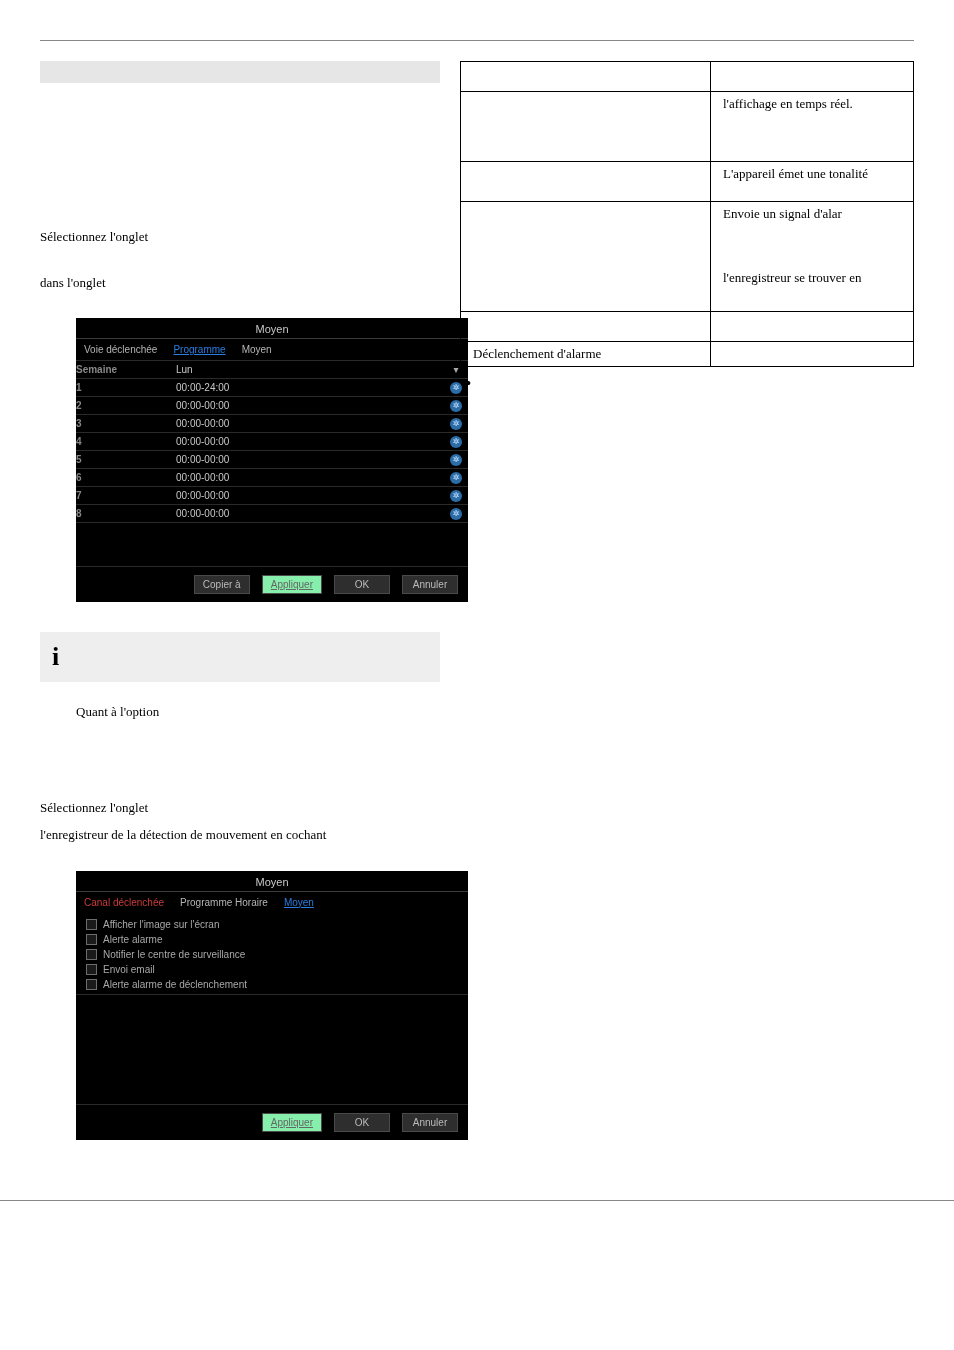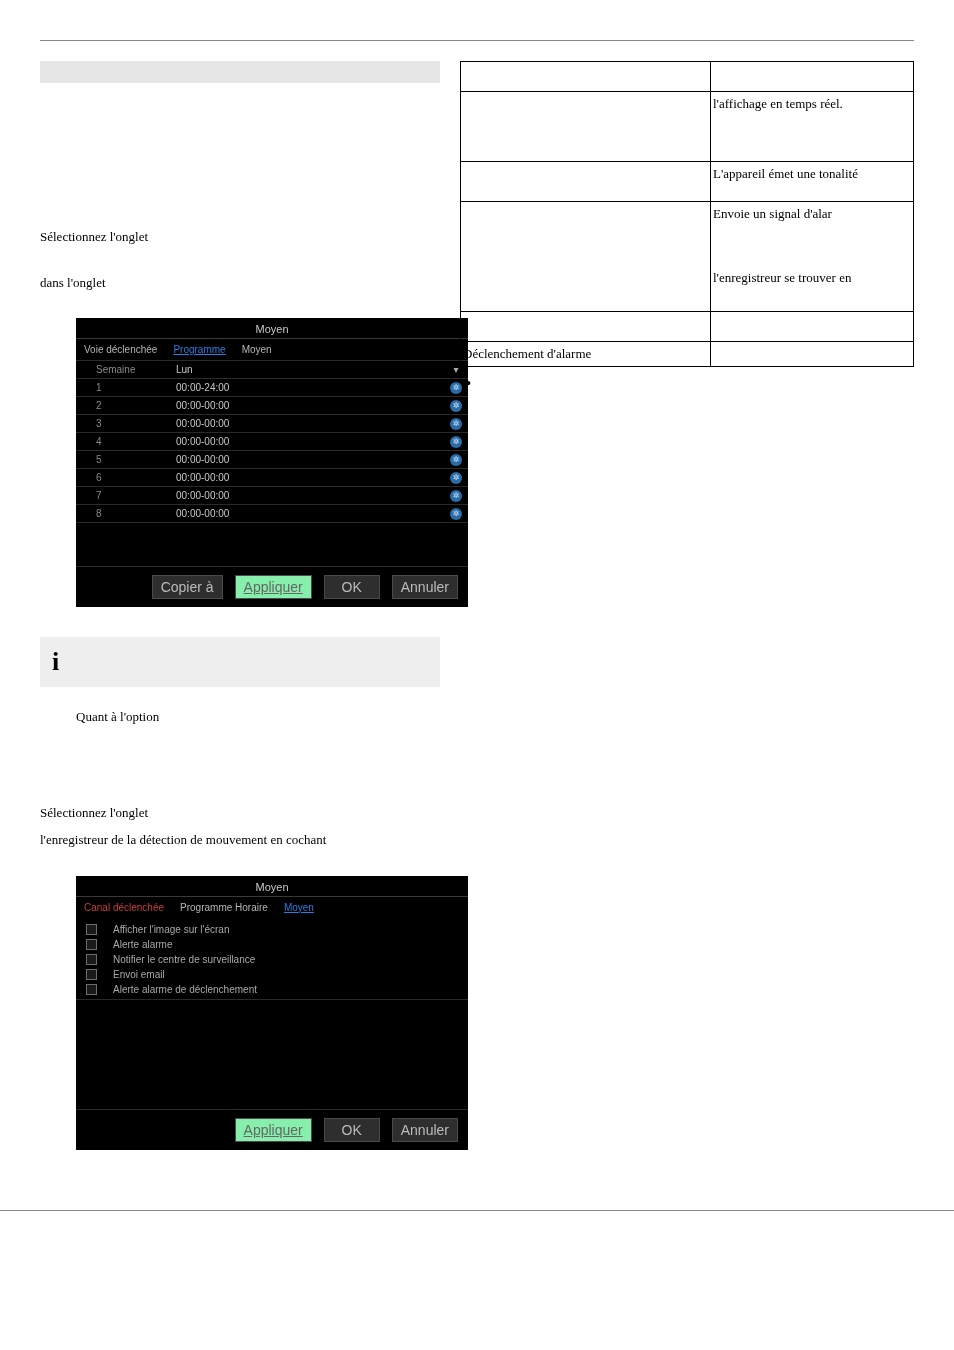--- a/index.html
+++ b/index.html
@@ -14,42 +14,42 @@
   .para{font-family:Liberation Serif, serif;font-size:13px;line-height:1.5;margin-bottom:26px;}
 
   
   .ui-box{background:#000;color:#a8a8a8;width:392px;font-size:10px;margin:6px 0 30px 36px;}
   .ui-title{background:#000;color:#c8c8c8;text-align:center;padding:5px 0 3px 0;font-size:11px;}
   .ui-tabs{display:flex;border-top:1px solid #3a3a3a;}
   .ui-tab{padding:5px 8px;color:#b5b5b5;}
   .ui-tab.red{color:#cc3b3b;}
   .ui-tab.link{color:#2a7de1;text-decoration:underline;}
   .ui-row{display:flex;align-items:center;border-top:1px solid #2a2a2a;height:18px;}
-  .ui-row .cell-a{width:100px;padding-left:20px;color:#888;}
+  .ui-row .cell-a{width:100px;padding-left:0;color:#888;font-weight:bold;}
   .ui-row .cell-b{flex:1;color:#c8c8c8;}
   .ui-row .cell-c{width:24px;text-align:center;}
   .gear{display:inline-flex;align-items:center;justify-content:center;width:12px;height:12px;border-radius:50%;background:#2a6da8;font-size:8px;color:#cfe7ff;}
   .ui-row.header .cell-a{color:#888;}
   .ui-row.header .cell-b{color:#c8c8c8;}
   .ui-spacer{height:44px;border-top:1px solid #2a2a2a;}
   .ui-btnrow{display:flex;justify-content:flex-end;gap:12px;padding:8px 10px;border-top:1px solid #2a2a2a;}
-  .ui-btn{background:#2e2e2e;color:#bbb;min-width:56px;padding:3px 8px;text-align:center;border:1px solid #4a4a4a;font-size:14px;}
+  .ui-btn{background:#2e2e2e;color:#bbb;min-width:56px;padding:3px 8px;text-align:center;border:1px solid #4a4a4a;font-size:10px;}
   .ui-btn.disabled{background:#86efac;color:#666;text-decoration:underline;}
   .ui-checks{padding:4px 10px 2px 10px;}
-  .chk{display:flex;align-items:center;gap:16px;padding:2px 0;}
+  .chk{display:flex;align-items:center;gap:6px;padding:2px 0;}
   .chkbox{width:11px;height:11px;border:1px solid #6d6d6d;background:#1a1a1a;}
   .ui-big-spacer{height:110px;border-top:1px solid #2a2a2a;}
 
   
   .info-box{background:#eee;width:400px;padding:10px 12px;margin-bottom:20px;}
   .info-i{font-family:"Times New Roman",serif;font-size:26px;font-weight:bold;}
 
   
   table.rtab{border-collapse:collapse;width:100%;}
-  table.rtab td{border:1px solid #000;vertical-align:top;padding:4px 2px;font-family:Georgia,"Times New Roman",serif;font-size:13px;}
+  table.rtab td{border:1px solid #000;vertical-align:top;padding:4px 12px;font-family:Georgia,"Times New Roman",serif;font-size:13px;}
   table.rtab td.left{width:250px;}
   .blank-row td{height:30px;}
 
   .bullet{font-size:14px;padding:8px 0 0 6px;}
 </style>
 </head>
 <body>
 
 <div class="page">
   <div class="top-rule"></div>

